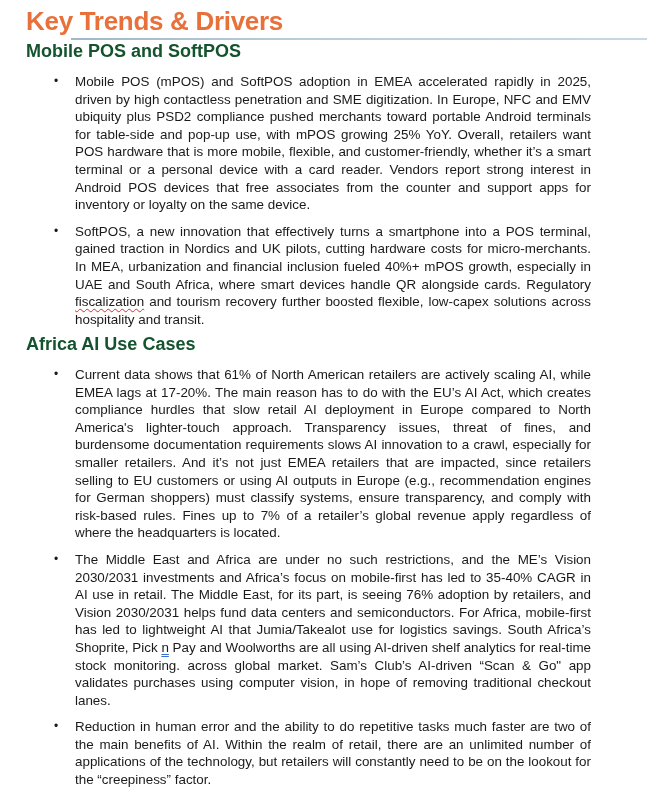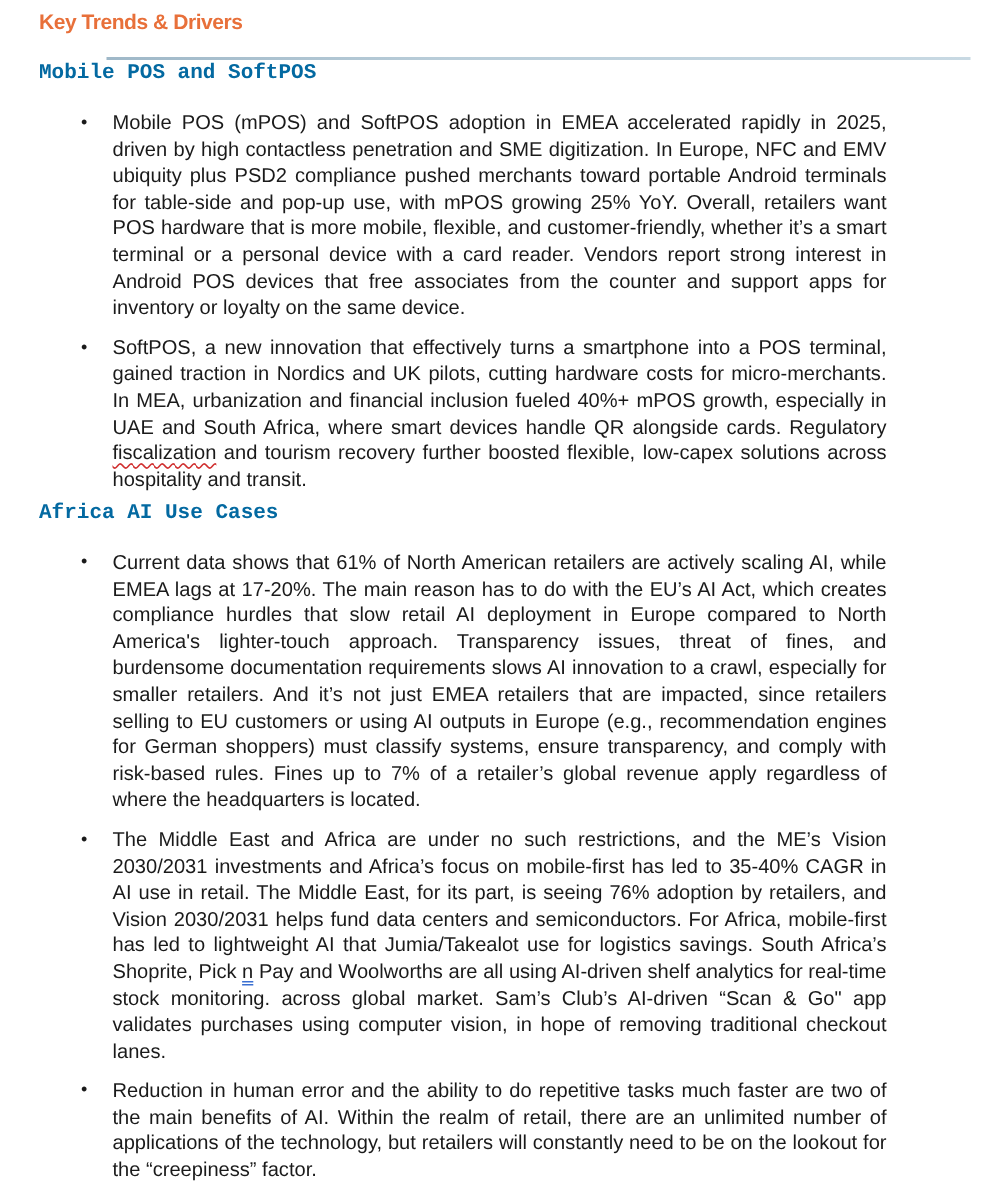--- a/index.html
+++ b/index.html
@@ -12,42 +12,41 @@
       height: 800px;
       overflow: hidden;
       position: relative;
       font-family: "Liberation Sans", "DejaVu Sans", sans-serif;
       color: #1a1a1a;
     }
     .page-title {
       position: absolute;
       left: 26px;
       top: 6px;
-      font-size: 14px;
+      font-size: 26px;
       font-weight: bold;
       color: #e8703a;
       letter-spacing: -0.3px;
       white-space: nowrap;
     }
     .title-rule {
       position: absolute;
       left: 71px;
       top: 38px;
       width: 576px;
       height: 2px;
       background: linear-gradient(to right, #9fb8c8 0%, #b9cdd9 40%, #c8d9e3 100%);
     }
     .section-heading {
       position: absolute;
       left: 26px;
-      font-size: 14px;
+      font-size: 18px;
       font-weight: bold;
-      color: #0369a1;
+      color: #14532d;
       white-space: nowrap;
-      font-family: Liberation Mono, monospace;
     }
     .bullet-list {
       position: absolute;
       left: 53px;
       width: 538px;
       margin: 0;
       padding: 0;
       list-style: none;
     }
     .bullet-item {

